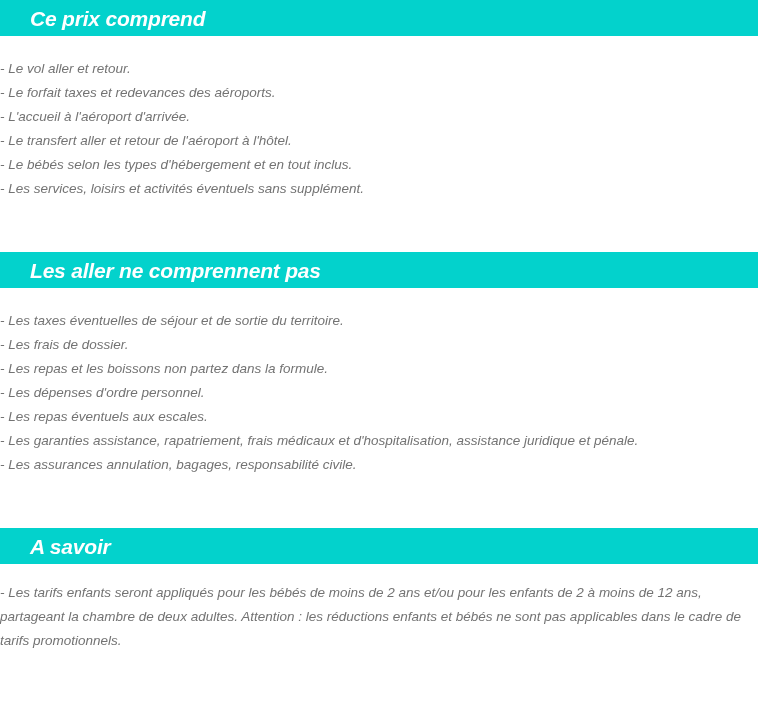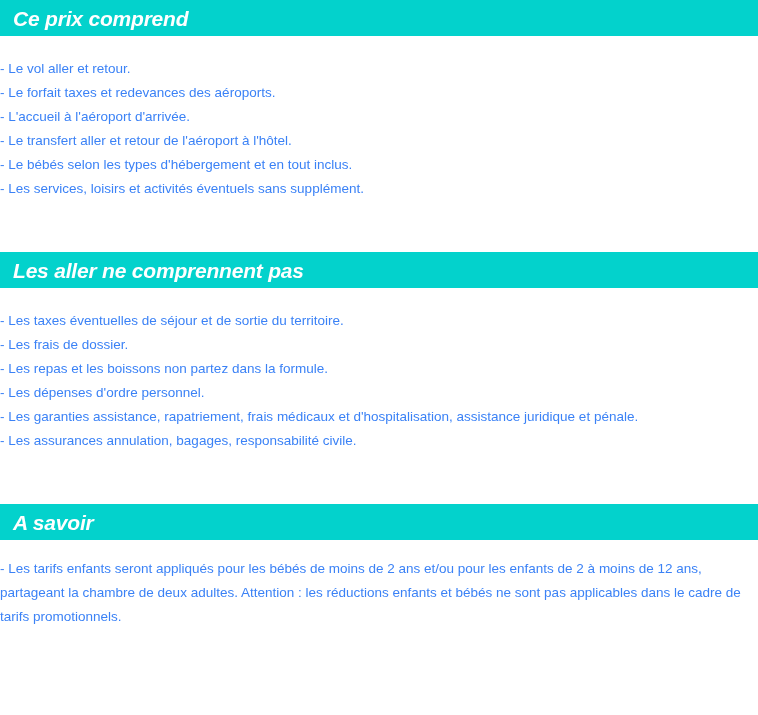--- a/index.html
+++ b/index.html
@@ -23,21 +23,21 @@
   }
 
   
   .section-bar {
     width: 758px;
     height: 36px;
     background: #03d2cc;
     display: flex;
     align-items: center;
     box-sizing: border-box;
-    padding-left: 13px;
+    padding-left: 30px;
   }
   .section-bar .bar-title {
     color: #ffffff;
     font-family: "Liberation Sans", "DejaVu Sans", sans-serif;
     font-size: 21px;
     font-style: italic;
     font-weight: bold;
     letter-spacing: -0.2px;
     line-height: 1;
     white-space: nowrap;
@@ -47,23 +47,24 @@
   .section-body {
     box-sizing: border-box;
     padding: 0;
   }
   .item-list {
     list-style: none;
     margin: 0;
     padding: 0;
   }
   .item-list li {
-    color: #3b82f6;
+    color: #737373;
     font-family: "Liberation Sans", "DejaVu Sans", sans-serif;
     font-size: 13.5px;
+    font-style: italic;
     line-height: 24px;
     white-space: nowrap;
   }
   
   .item-list.wrap li {
     white-space: normal;
     width: 748px;
   }
 
   
@@ -97,20 +98,21 @@
   <div class="section-bar">
     <span class="bar-title">Les aller ne comprennent pas</span>
   </div>
   <div class="gap-s2-top"></div>
   <div class="section-body">
     <ul class="item-list">
       <li>- Les taxes éventuelles de séjour et de sortie du territoire.</li>
       <li>- Les frais de dossier.</li>
       <li>- Les repas et les boissons non partez dans la formule.</li>
       <li>- Les dépenses d'ordre personnel.</li>
+      <li>- Les repas éventuels aux escales.</li>
       <li>- Les garanties assistance, rapatriement, frais médicaux et d'hospitalisation, assistance juridique et pénale.</li>
       <li>- Les assurances annulation, bagages, responsabilité civile.</li>
     </ul>
   </div>
   <div class="gap-s2-bot"></div>
 
   <div class="section-bar">
     <span class="bar-title">A savoir</span>
   </div>
   <div class="gap-s3-top"></div>

